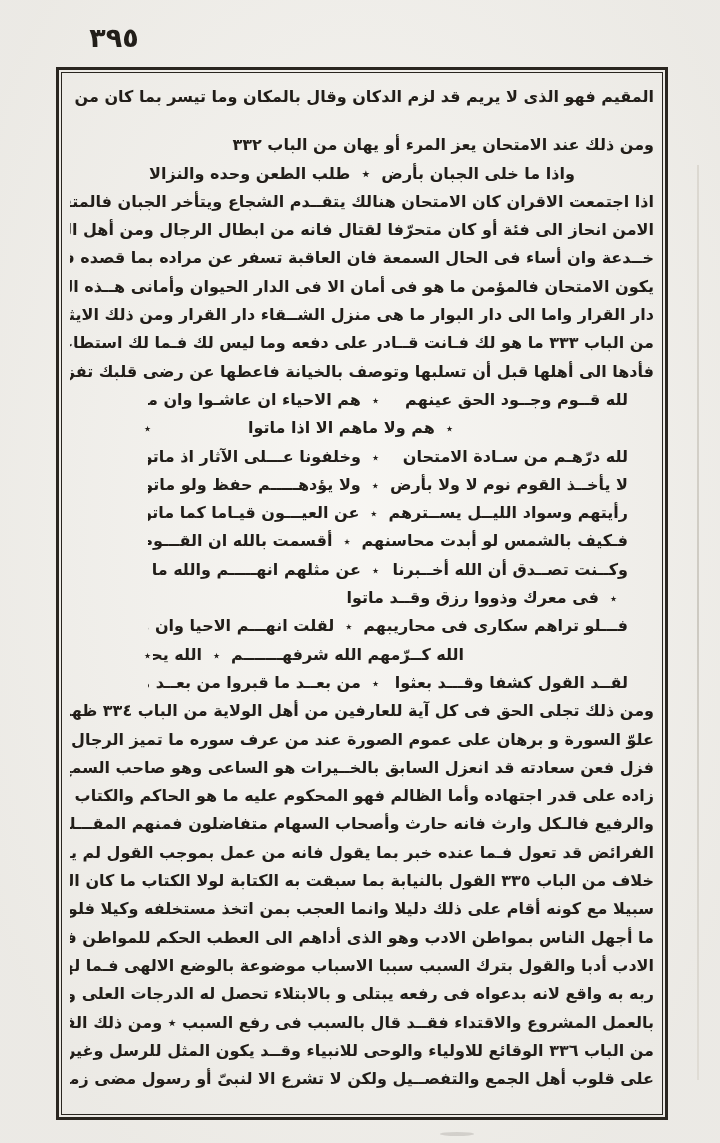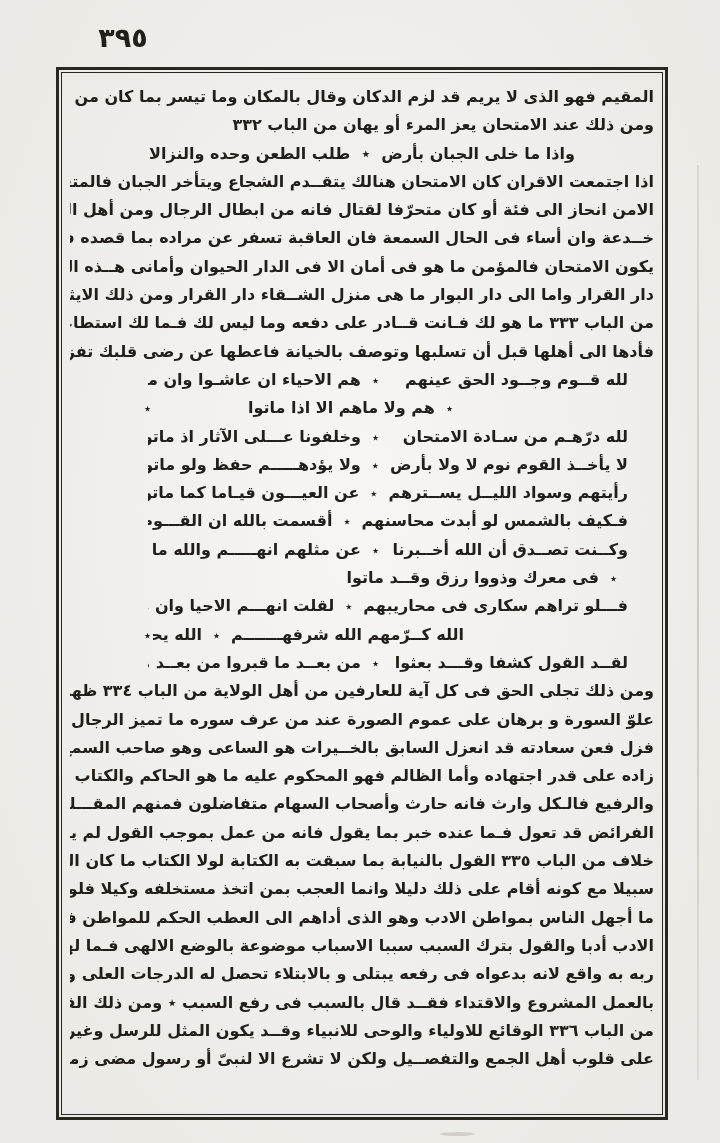--- a/index.html
+++ b/index.html
@@ -6,42 +6,42 @@
   body{
     width:720px;height:1143px;overflow:hidden;position:relative;
     background:var(--paper,#f3f1ec);
     font-family:"DejaVu Sans","DejaVu Serif",sans-serif;
     color:var(--ink,#221e19);
   }
   .sheet{position:absolute;inset:0;
     background:radial-gradient(ellipse at 50% 45%, rgba(255,255,255,.35), rgba(0,0,0,.03) 85%);
   }
   .page-number{
-    position:absolute;top:22px;left:88px;width:70px;
+    position:absolute;top:22px;left:79px;width:70px;
     font-size:27px;font-weight:bold;text-align:center;direction:rtl;
     letter-spacing:1px;
   }
   .frame{
     position:absolute;left:56px;top:67px;width:612px;height:1053px;
     box-sizing:border-box;border:3px solid #2a2620;padding:2px;
     background:transparent;
   }
   .frame-inner{
     box-sizing:border-box;width:100%;height:100%;
     border:1px solid #2a2620;
     padding:10px 8px 0 8px;
     direction:rtl;overflow:hidden;
   }
   .line{
     height:28.3px;line-height:28.3px;overflow:hidden;
     font-size:16px;font-weight:bold;color:var(--ink,#221e19);
     text-align:justify;text-align-last:justify;text-justify:inter-word;
     white-space:nowrap;
   }
-  .line.rightline{text-align:right;text-align-last:right;}
+  .line.rightline{text-align:right;text-align-last:right;margin-top:20px;}
   .line.centerline{text-align:center;text-align-last:center;letter-spacing:.5px;}
   .line.verse{
     display:flex;align-items:baseline;
     padding:0 26px 0 78px;box-sizing:border-box;
     text-align:right;text-align-last:right;
   }
   .line.verse .sadr{flex:0 0 auto;min-width:238px;text-align:right;white-space:nowrap;overflow:hidden;}
   .line.verse .ajuz{flex:0 1 auto;text-align:right;white-space:nowrap;overflow:hidden;}
   .line.verse .star{flex:0 0 auto;padding:0 11px;font-size:13px;}
   .line.verse .star.tail{margin-right:auto;padding:0 2px;}

